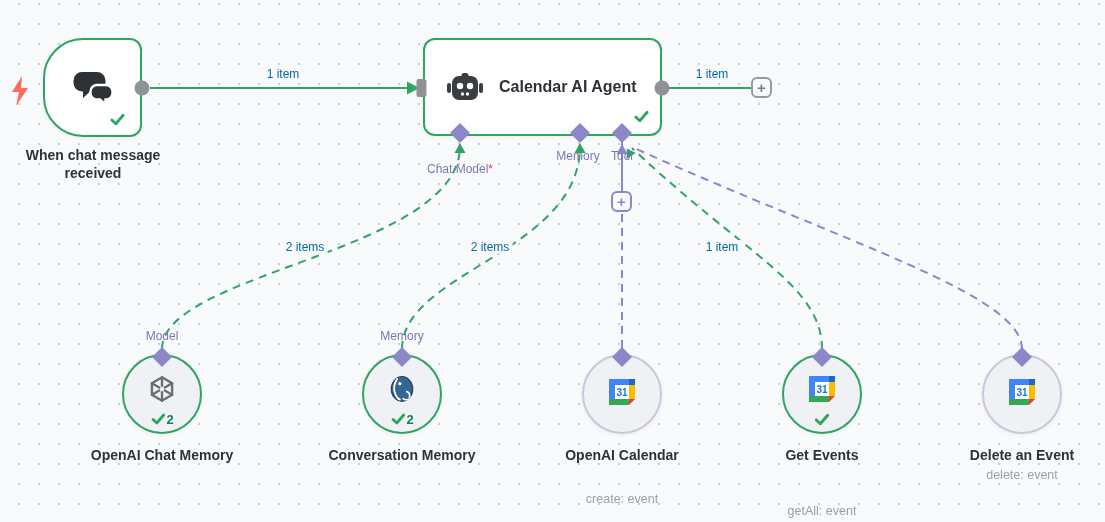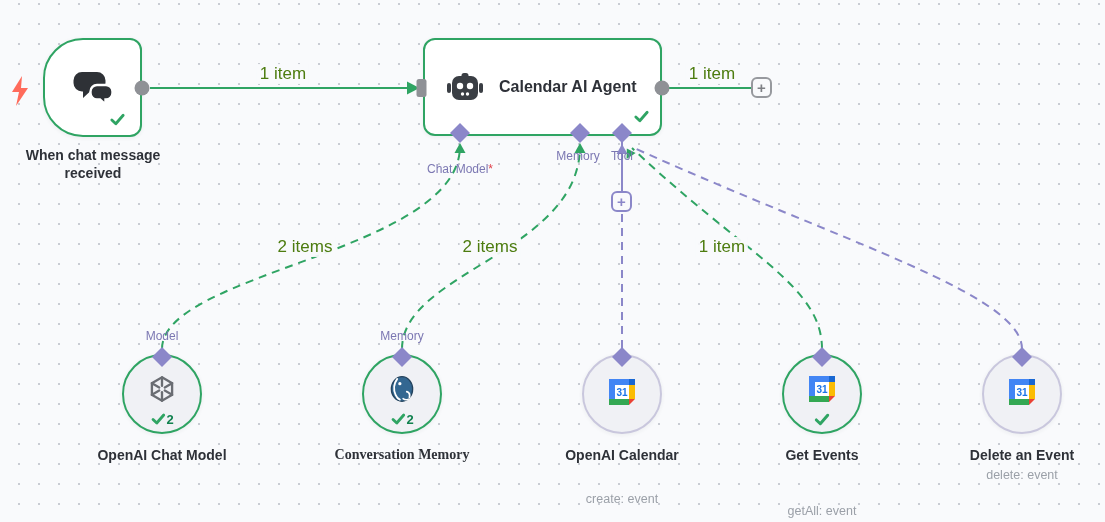--- a/index.html
+++ b/index.html
@@ -26,24 +26,24 @@
         background:#f0f1f5;border:2px solid #2fa463;box-shadow:0 1px 4px rgba(40,50,60,.07);
         display:flex;align-items:center;justify-content:center;z-index:1;box-sizing:content-box;}
   .round-node.muted{border-color:#c9c7dd;}
   .round-node .icon-wrap{margin-top:-6px;}
   .run-badge{position:absolute;bottom:5px;left:50%;transform:translateX(-50%);
         display:flex;align-items:center;gap:0px;}
   .run-count{font-size:13px;font-weight:700;color:#11814f;line-height:1;}
   
   .node-title{position:absolute;transform:translateX(-50%);text-align:center;
         font-size:14px;font-weight:600;color:#2e3138;white-space:nowrap;z-index:3;line-height:1.3;}
-  .node-title.wrap{white-space:normal;width:150px;font-family:Liberation Serif, serif;}
+  .node-title.wrap{white-space:normal;width:150px;}
   .node-sub{position:absolute;transform:translateX(-50%);text-align:center;
         font-size:12.5px;font-weight:400;color:#9ba0a8;white-space:nowrap;z-index:3;}
-  .edge-label{position:absolute;transform:translate(-50%,-50%);font-size:17px;color:#4d7c0f;
+  .edge-label{position:absolute;transform:translate(-50%,-50%);font-size:12px;color:#0369a1;
         background:rgba(249,250,252,.92);padding:0 3px;z-index:3;white-space:nowrap;}
   .port-label{position:absolute;transform:translateX(-50%);font-size:12px;color:#7b77b2;
         white-space:nowrap;z-index:3;}
   .req{color:#e0434c;}
   
   .plus-btn{position:absolute;width:21px;height:21px;border-radius:6px;box-sizing:border-box;
         display:flex;align-items:center;justify-content:center;background:#f9fafc;
         font-size:15px;font-weight:600;line-height:1;z-index:3;cursor:pointer;}
   .plus-gray{border:2px solid #97999e;color:#7e8085;}
   .plus-purple{border:2px solid #8b87c9;color:#8b87c9;}
@@ -170,21 +170,21 @@
       <rect x="2" y="8" width="6" height="14" fill="#4285f4"></rect>
       <rect x="22" y="8" width="6" height="14" fill="#fbbc04"></rect>
       <rect x="2" y="22" width="20" height="6" fill="#34a853"></rect>
       <polygon points="22,22 28,22 22,28" fill="#ea4335"></polygon>
       <rect x="8" y="8" width="14" height="14" fill="#ffffff"></rect>
       <text x="15" y="19" font-size="10" font-weight="bold" fill="#1a73e8" text-anchor="middle" font-family="Liberation Sans, sans-serif">31</text>
     </svg>
   </span>
 </div>
 
-<div class="node-title" style="left:162px;top:446px;">OpenAI Chat Model</div>
+<div class="node-title" style="left:162px;top:446px;">OpenAI Chat Memory</div>
 <div class="node-title wrap" style="left:402px;top:446px;">Conversation Memory</div>
 <div class="node-title" style="left:622px;top:446px;">OpenAI Calendar</div>
 <div class="node-sub" style="left:622px;top:492px;">create: event</div>
 <div class="node-title" style="left:822px;top:446px;">Get Events</div>
 <div class="node-sub" style="left:822px;top:468px;margin-top:36px;">getAll: event</div>
 <div class="node-title" style="left:1022px;top:446px;">Delete an Event</div>
 <div class="node-sub" style="left:1022px;top:468px;">delete: event</div>
 
 <div class="port-label" style="left:460px;top:162px;"><span>Chat Model</span><span class="req">*</span></div>
 <div class="port-label" style="left:578px;top:149px;">Memory</div>

